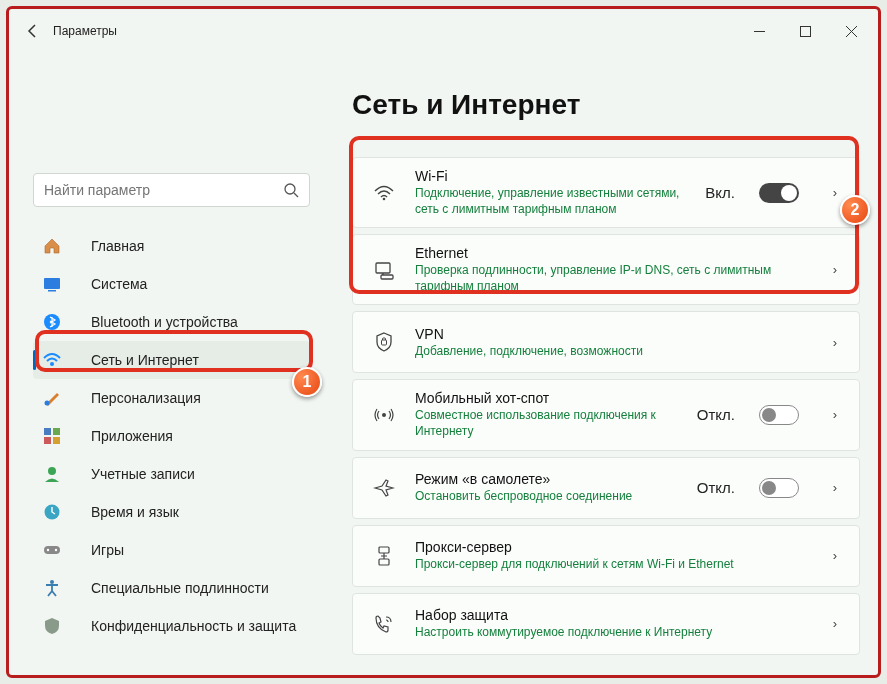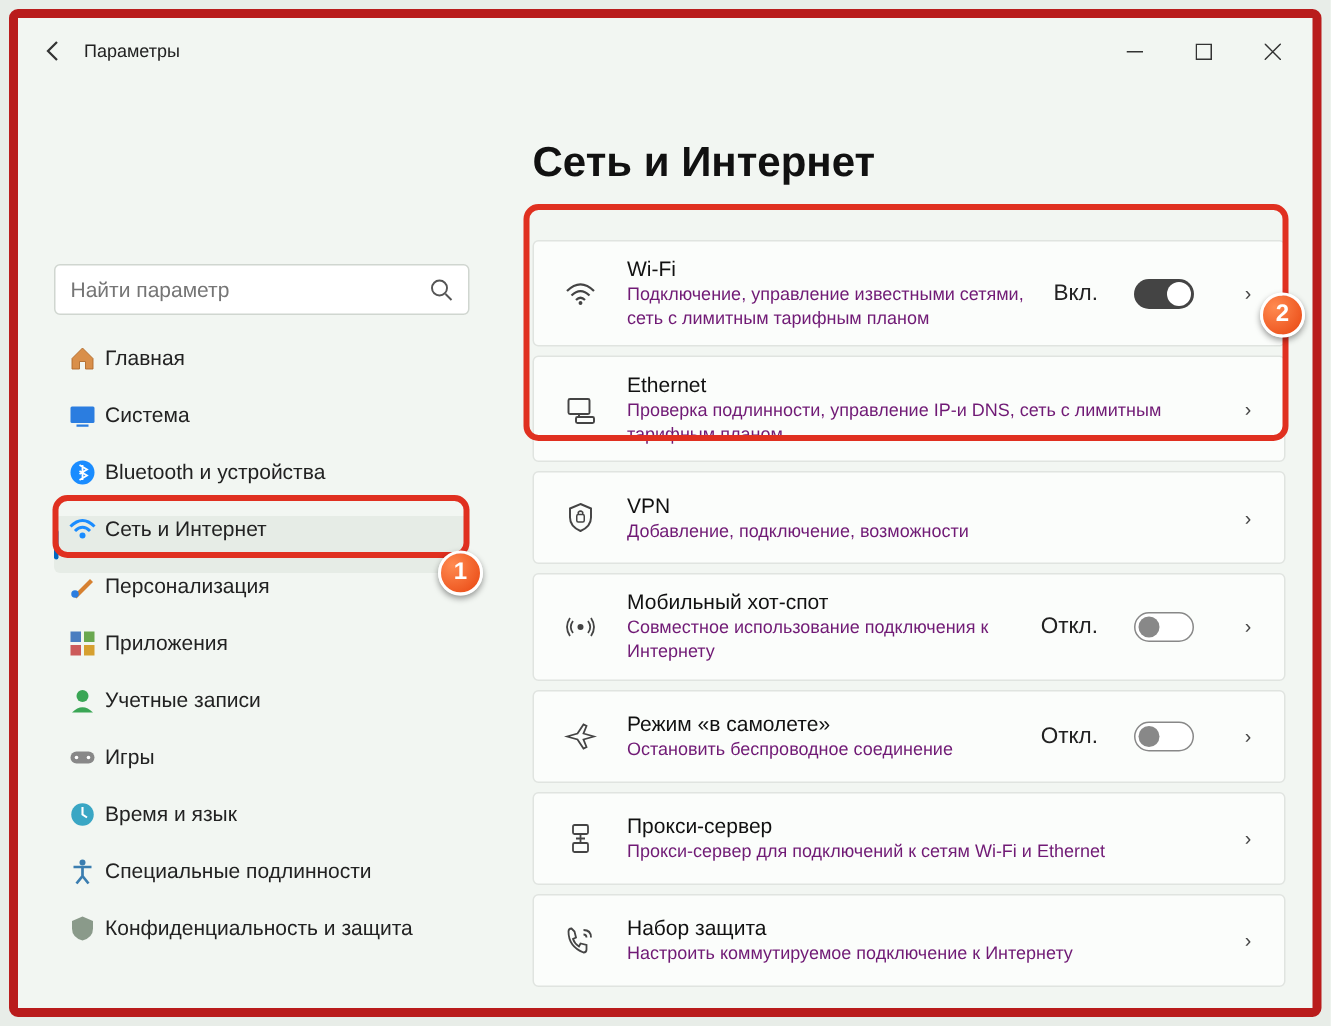--- a/index.html
+++ b/index.html
@@ -1,47 +1,47 @@
 <!DOCTYPE html>
 <html><head>
 <meta charset="utf-8">
 <style>
   * { box-sizing: border-box; margin: 0; padding: 0; font-family: "Segoe UI", Arial, sans-serif; }
   body { background: #e8ede8; width: 887px; height: 684px; overflow: hidden; position: relative; }
 
-  .window { position: absolute; inset: 6px; background: #f2f6f2; border: 6px solid #b91c1c; border-radius: 6px; display: flex; flex-direction: column; }
+  .window { position: absolute; inset: 6px; background: #f2f6f2; border: 3px solid #b91c1c; border-radius: 6px; display: flex; flex-direction: column; }
 
   .titlebar { height: 44px; display: flex; align-items: center; padding: 0 4px; }
   .titlebar .back { width: 40px; height: 40px; display:flex; align-items:center; justify-content:center; color:#333; font-size:16px;}
   .titlebar .title { font-size: 12px; color: #222; }
   .winctrls { margin-left: auto; display: flex; }
   .winbtn { width: 46px; height: 32px; display:flex; align-items:center; justify-content:center; color:#333; font-size:11px; }
 
   .body { flex:1; display:flex; overflow:hidden; }
   .sidebar { width: 315px; padding: 0 14px 0 24px; display:flex; flex-direction:column; }
 
   .search { position:relative; background:#fff; border:1px solid #d0d6d0; border-radius:4px; height:34px; margin: 120px 0 20px 0; display:flex; align-items:center; padding:0 10px; }
   .search input { border:none; outline:none; flex:1; font-size:14px; background:transparent; color:#444; }
   .search .sicon { color:#555; font-size:14px; }
 
   .nav { display:flex; flex-direction:column; gap:0; }
-  .nav-item { height:38px; display:flex; align-items:flex-start; gap:6px; padding:0 10px; border-radius:4px; font-size:14px; color:#222; position:relative; }
+  .nav-item { height:38px; display:flex; align-items:center; gap:30px; padding:0 10px; border-radius:4px; font-size:14px; color:#222; position:relative; }
   .nav-item.selected { background:#e6ece6; }
   .nav-item.selected::before { content:""; position:absolute; left:0; top:9px; bottom:9px; width:3px; background:#0067c0; border-radius:2px; }
   .nav-icon { width:18px; height:18px; display:flex; align-items:center; justify-content:center; }
 
   .main { flex:1; padding: 0 18px 0 28px; overflow-y:auto; }
   .page-title { font-size:28px; font-weight:600; color:#111; margin: 36px 0 36px 0; }
 
   .cards { display:flex; flex-direction:column; gap:6px; }
   .card { background:#fbfdfb; border:1px solid #e0e4e0; border-radius:4px; min-height:62px; display:flex; align-items:center; padding:10px 14px 10px 18px; gap:18px; }
   .card .cicon { width:26px; display:flex; align-items:center; justify-content:center; color:#444; }
   .card .ctext { flex:1; display:flex; flex-direction:column; gap:2px; }
   .card .ctitle { font-size:14px; color:#111; }
-  .card .cdesc { font-size:12px; color:#701a75; line-height:1.3; }
+  .card .cdesc { font-size:12px; color:#15803d; line-height:1.3; }
   .card .status { font-size:15px; color:#222; margin-right:6px; }
   .toggle { width:40px; height:20px; border-radius:10px; position:relative; }
   .toggle.on { background:#444; }
   .toggle.on::after { content:""; position:absolute; right:2px; top:2px; width:16px; height:16px; background:#fff; border-radius:50%; }
   .toggle.off { background:#fff; border:1px solid #888; }
   .toggle.off::after { content:""; position:absolute; left:2px; top:2px; width:14px; height:14px; background:#888; border-radius:50%; }
   .chev { width:20px; text-align:center; color:#444; font-size:13px; margin-left:8px; }
 
   .highlight { position:absolute; border:4px solid #e03020; border-radius:10px; pointer-events:none; }
   .marker { position:absolute; width:30px; height:30px; border-radius:50%; background:radial-gradient(circle at 30% 30%, #ff8a50, #e84510); border:2px solid #fff; box-shadow:0 2px 4px rgba(0,0,0,.4); color:#fff; font-weight:bold; font-size:16px; display:flex; align-items:center; justify-content:center; }
@@ -153,35 +153,35 @@
               <svg width="18" height="18" viewBox="0 0 18 18">
                 <circle cx="9" cy="6" r="4" fill="#3aa655"></circle>
                 <path d="M2 17 Q9 10 16 17 Z" fill="#3aa655"></path>
               </svg>
             </span>
           <span>Учетные записи</span>
         </div>
         <div class="nav-item">
           <span class="nav-icon">
               <svg width="18" height="18" viewBox="0 0 18 18">
+                <circle cx="9" cy="9" r="7.5" fill="#3aa6c4"></circle>
+                <path d="M9 4 V9 L12 11" stroke="#fff" stroke-width="1.4" fill="none"></path>
+              </svg>
+            </span>
+          <span>Время и язык</span>
+        </div>
+        <div class="nav-item">
+          <span class="nav-icon">
+              <svg width="18" height="18" viewBox="0 0 18 18">
                 <rect x="1" y="5" width="16" height="8" rx="4" fill="#888"></rect>
                 <circle cx="5" cy="9" r="1.2" fill="#fff"></circle>
                 <circle cx="13" cy="9" r="1.2" fill="#fff"></circle>
               </svg>
             </span>
           <span>Игры</span>
-        </div>
-        <div class="nav-item">
-          <span class="nav-icon">
-              <svg width="18" height="18" viewBox="0 0 18 18">
-                <circle cx="9" cy="9" r="7.5" fill="#3aa6c4"></circle>
-                <path d="M9 4 V9 L12 11" stroke="#fff" stroke-width="1.4" fill="none"></path>
-              </svg>
-            </span>
-          <span>Время и язык</span>
         </div>
         <div class="nav-item">
           <span class="nav-icon">
               <svg width="18" height="18" viewBox="0 0 18 18">
                 <circle cx="9" cy="3" r="2" fill="#3a7db0"></circle>
                 <path d="M3 6 L15 6 M9 6 V12 L5 17 M9 12 L13 17" stroke="#3a7db0" stroke-width="1.8" fill="none"></path>
               </svg>
             </span>
           <span>Специальные подлинности</span>
         </div>

